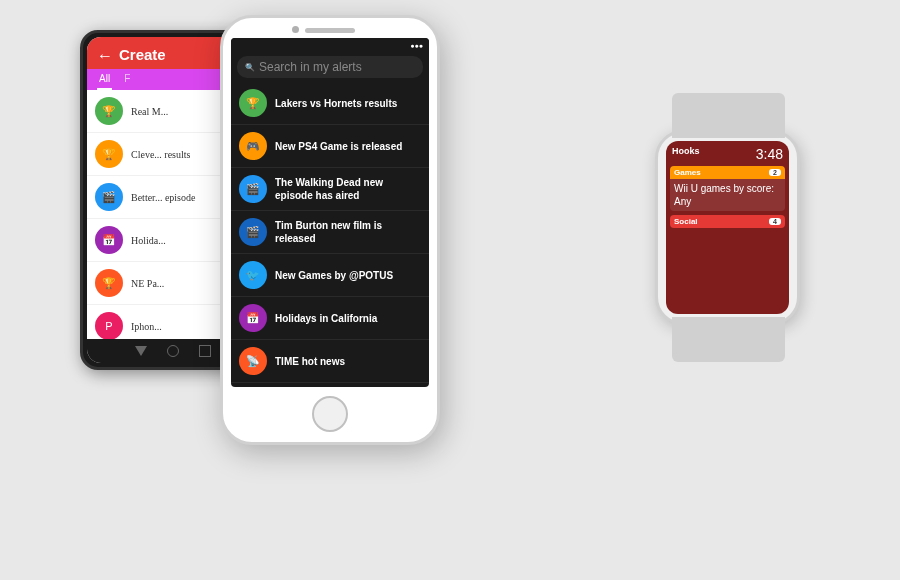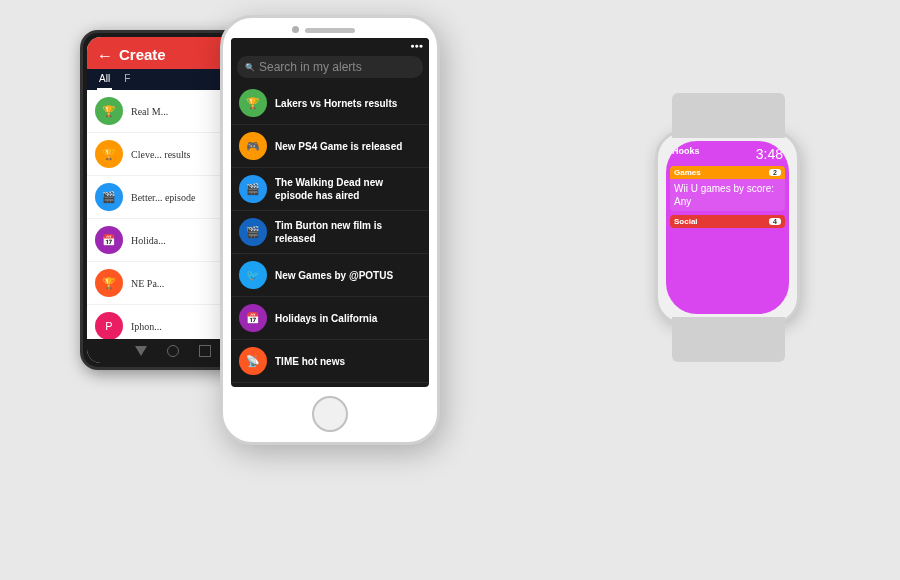--- a/index.html
+++ b/index.html
@@ -61,21 +61,21 @@
       cursor: pointer;
     }
     .android-title {
       color: #fff;
       font-size: 15px;
       font-weight: 600;
       flex: 1;
     }
     .android-tabs {
       display: flex;
-      background: #0f172a;
+      background: #d946ef;
       padding: 0 10px;
       gap: 10px;
       flex-shrink: 0;
     }
     .android-tab {
       color: rgba(255,255,255,0.7);
       font-size: 10px;
       padding: 4px 2px;
       border-bottom: 2px solid transparent;
     }
@@ -276,22 +276,22 @@
       bottom: -40px;
       left: 14px;
       width: 113px;
       height: 45px;
       background: #d0d0d0;
       border-radius: 0 0 6px 6px;
     }
     .watch-screen {
       position: absolute;
       top: 8px; left: 8px; right: 8px; bottom: 8px;
-      background: #d946ef;
-      border-radius: 31px;
+      background: #7f1d1d;
+      border-radius: 12px;
       overflow: hidden;
       display: flex;
       flex-direction: column;
     }
     .watch-header {
       display: flex;
       justify-content: space-between;
       padding: 5px 6px 2px;
       flex-shrink: 0;
     }

